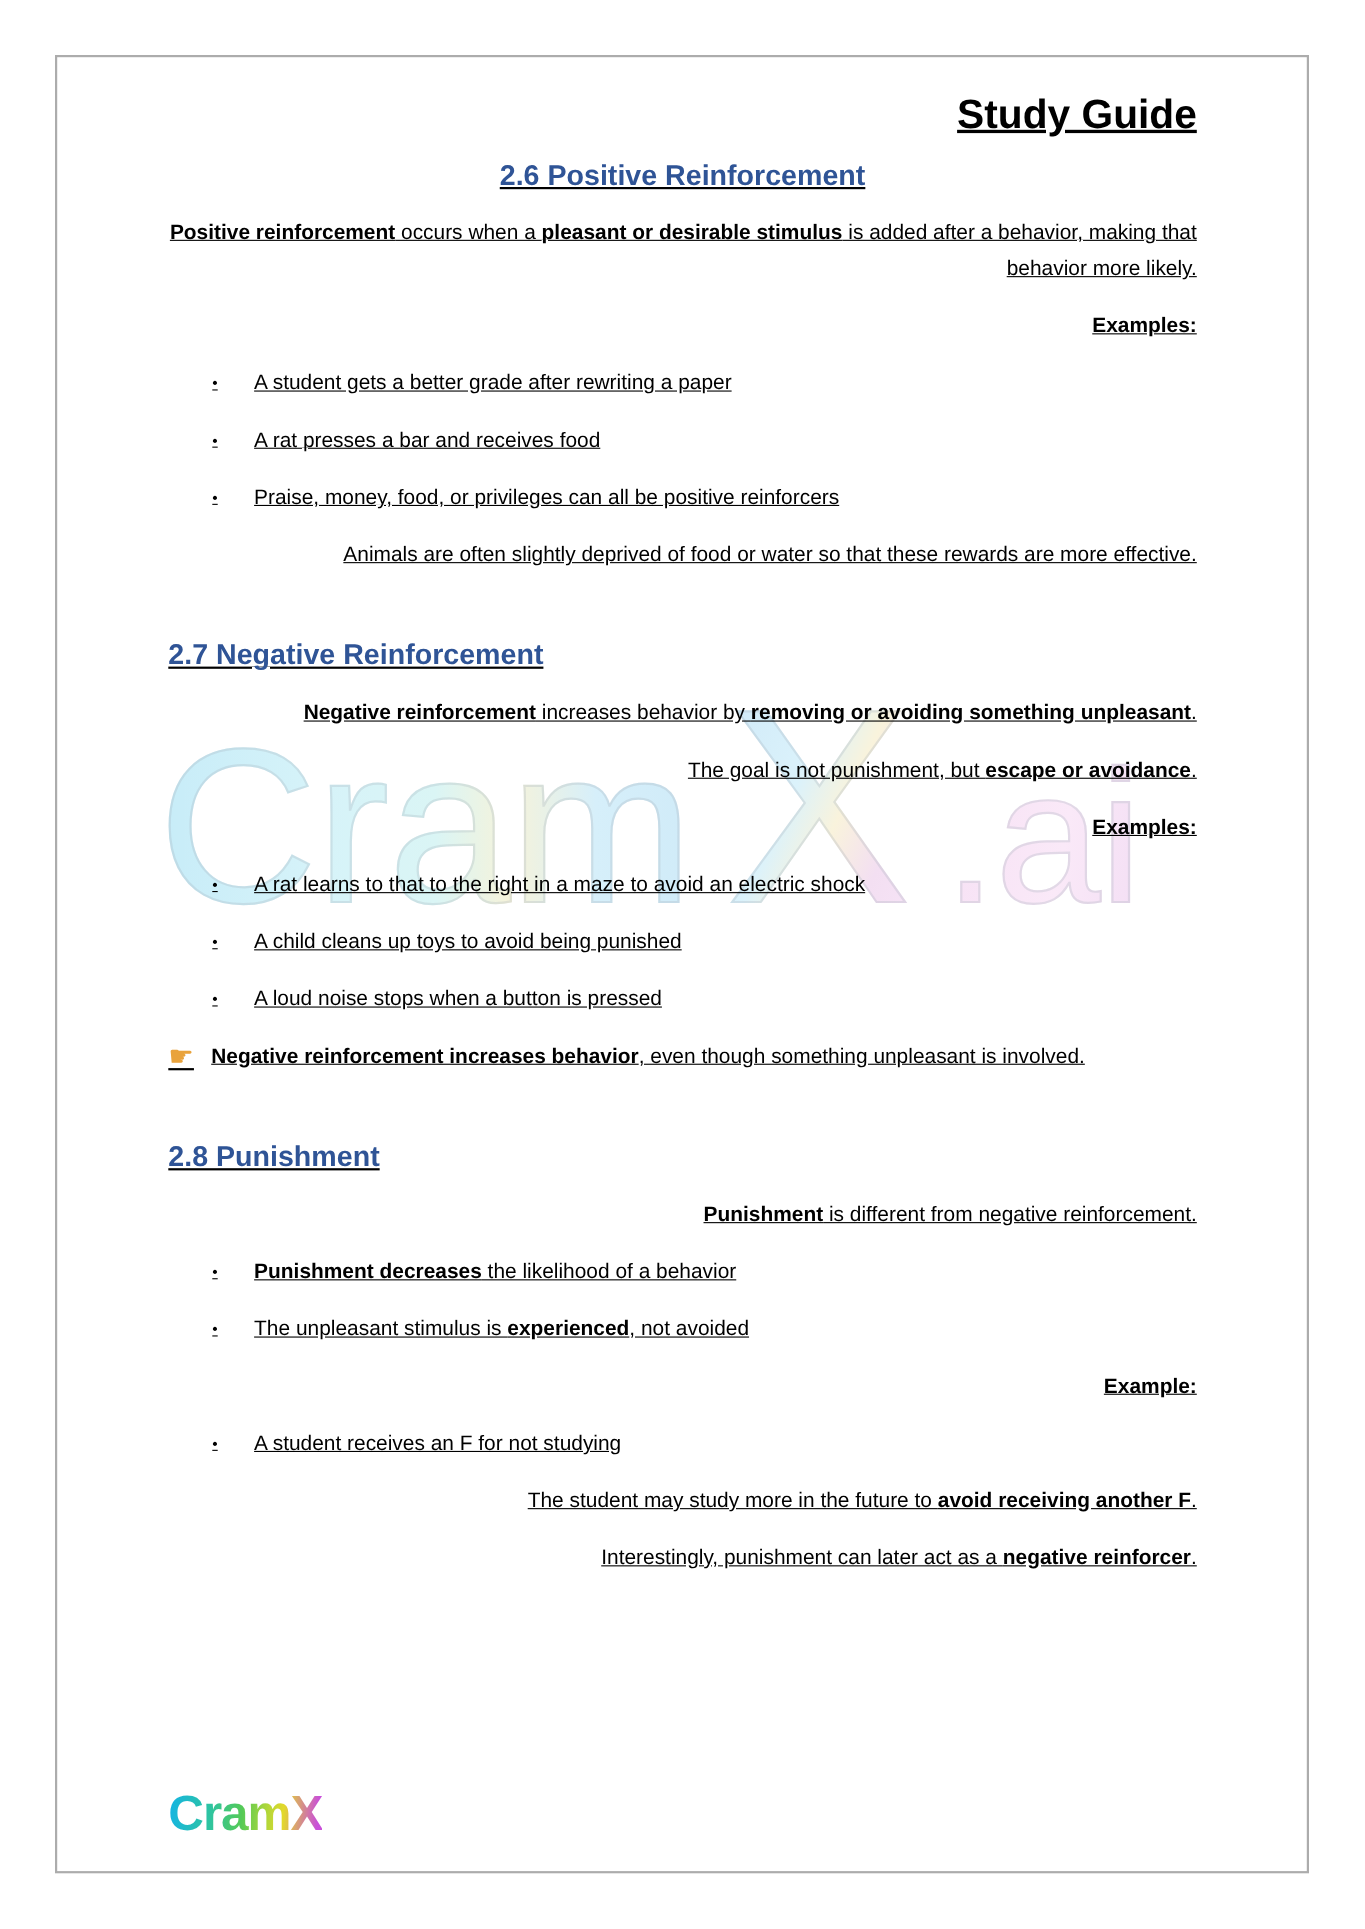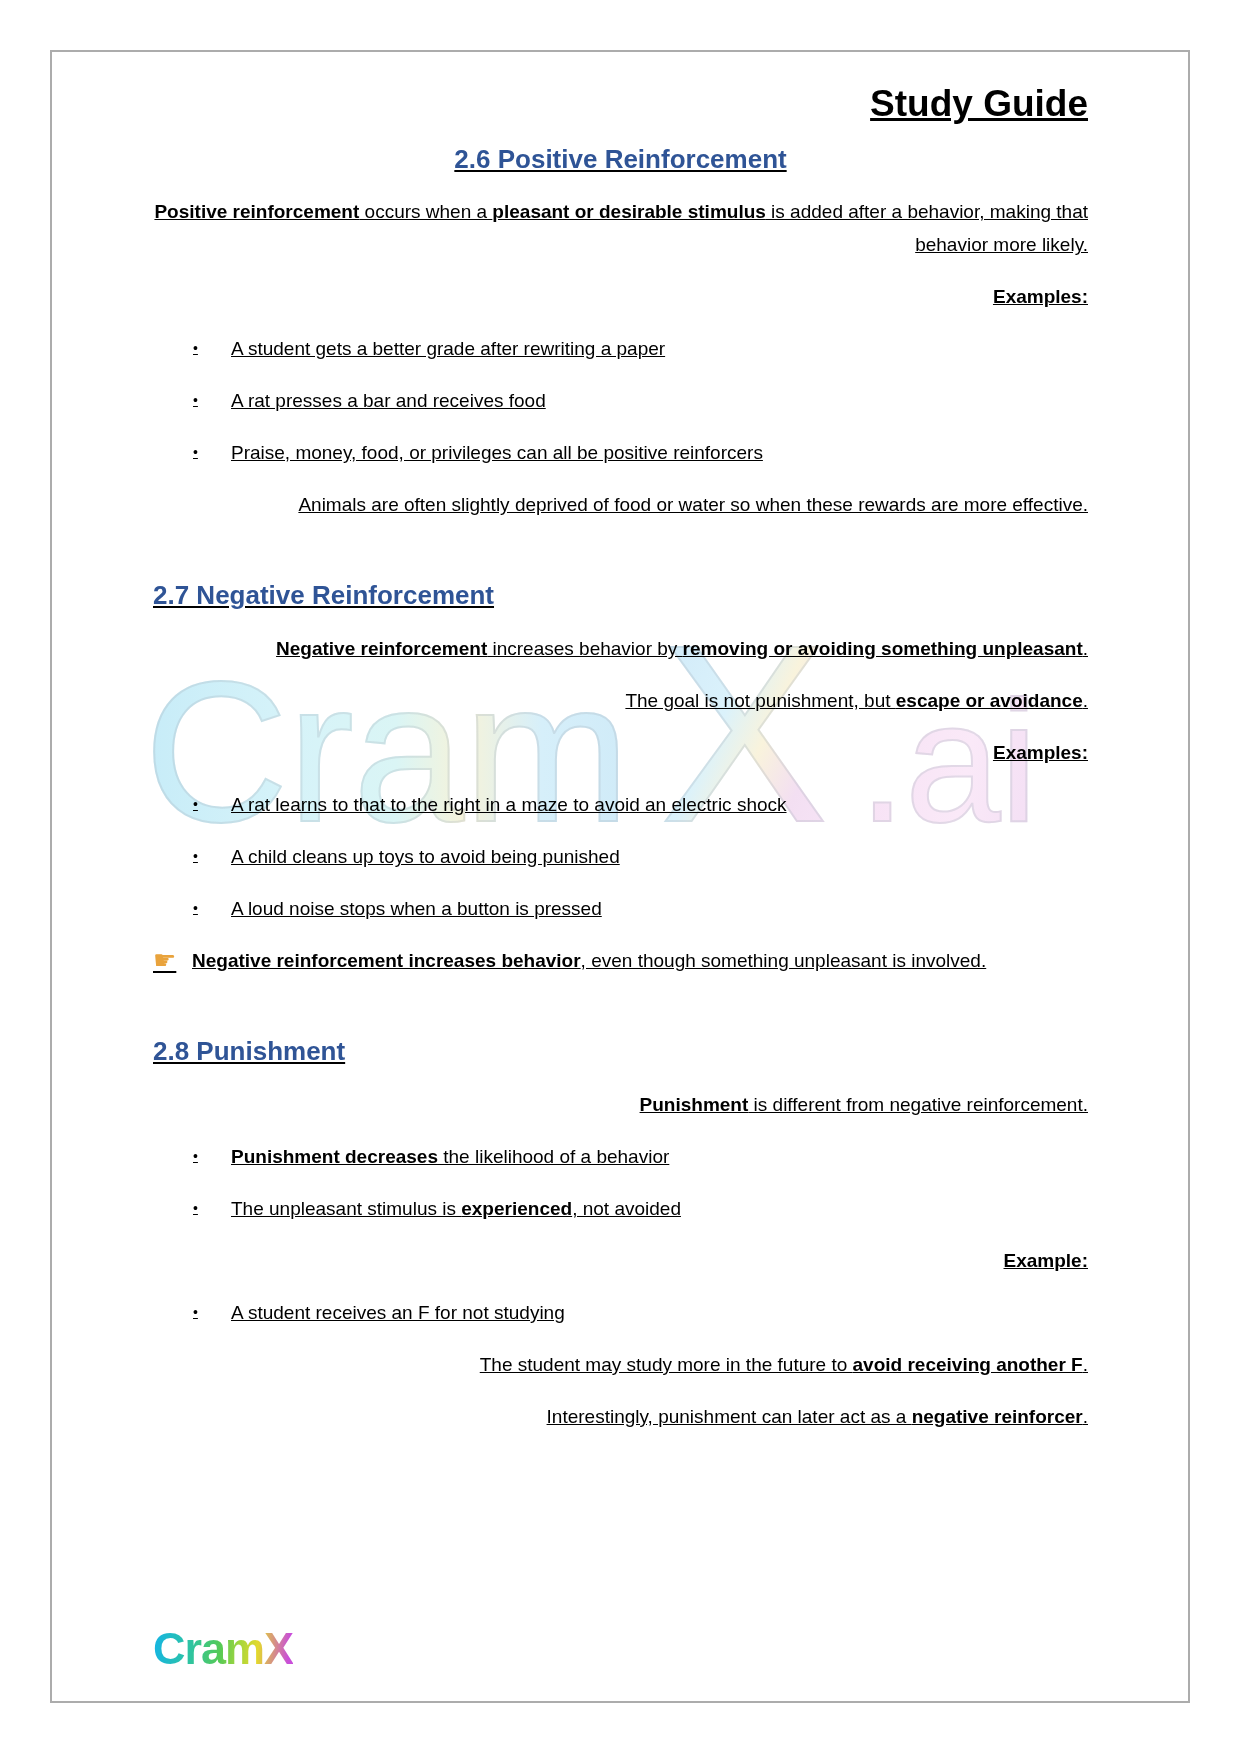--- a/index.html
+++ b/index.html
@@ -83,21 +83,21 @@
           </li>
           <li>
             <span class="bullet">•</span>
             <span class="li-text"><span>A rat presses a bar and receives food</span></span>
           </li>
           <li>
             <span class="bullet">•</span>
             <span class="li-text"><span>Praise, money, food, or privileges can all be positive reinforcers</span></span>
           </li>
         </ul>
-        <p><span>Animals are often slightly deprived of food or water so when these rewards are more effective.</span></p>
+        <p><span>Animals are often slightly deprived of food or water so that these rewards are more effective.</span></p>
       </section>
       <section>
         <h2 class="sec-h">2.7 Negative Reinforcement</h2>
         <p><span class="b">Negative reinforcement</span><span> increases behavior by </span><span class="b">removing or avoiding something unpleasant</span><span>.</span></p>
         <p><span>The goal is not punishment, but </span><span class="b">escape or avoidance</span><span>.</span></p>
         <p><span class="b">Examples:</span></p>
         <ul>
           <li>
             <span class="bullet">•</span>
             <span class="li-text"><span>A rat learns to that to the right in a maze to avoid an electric shock</span></span>

